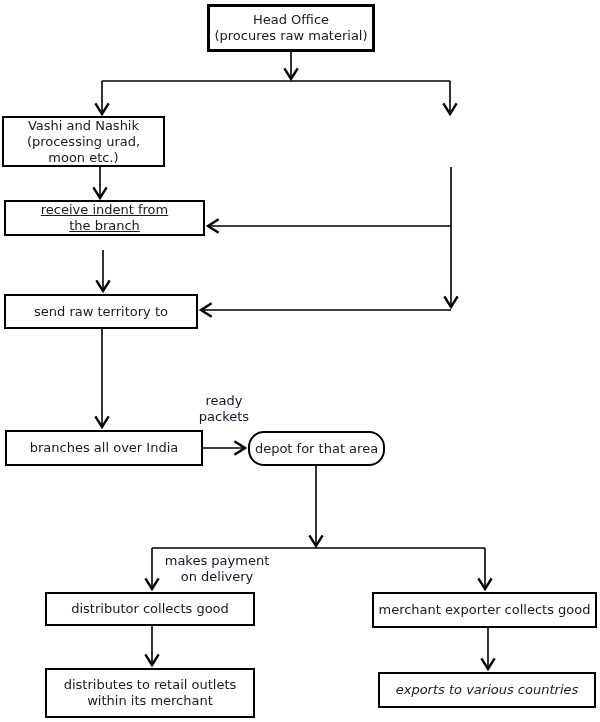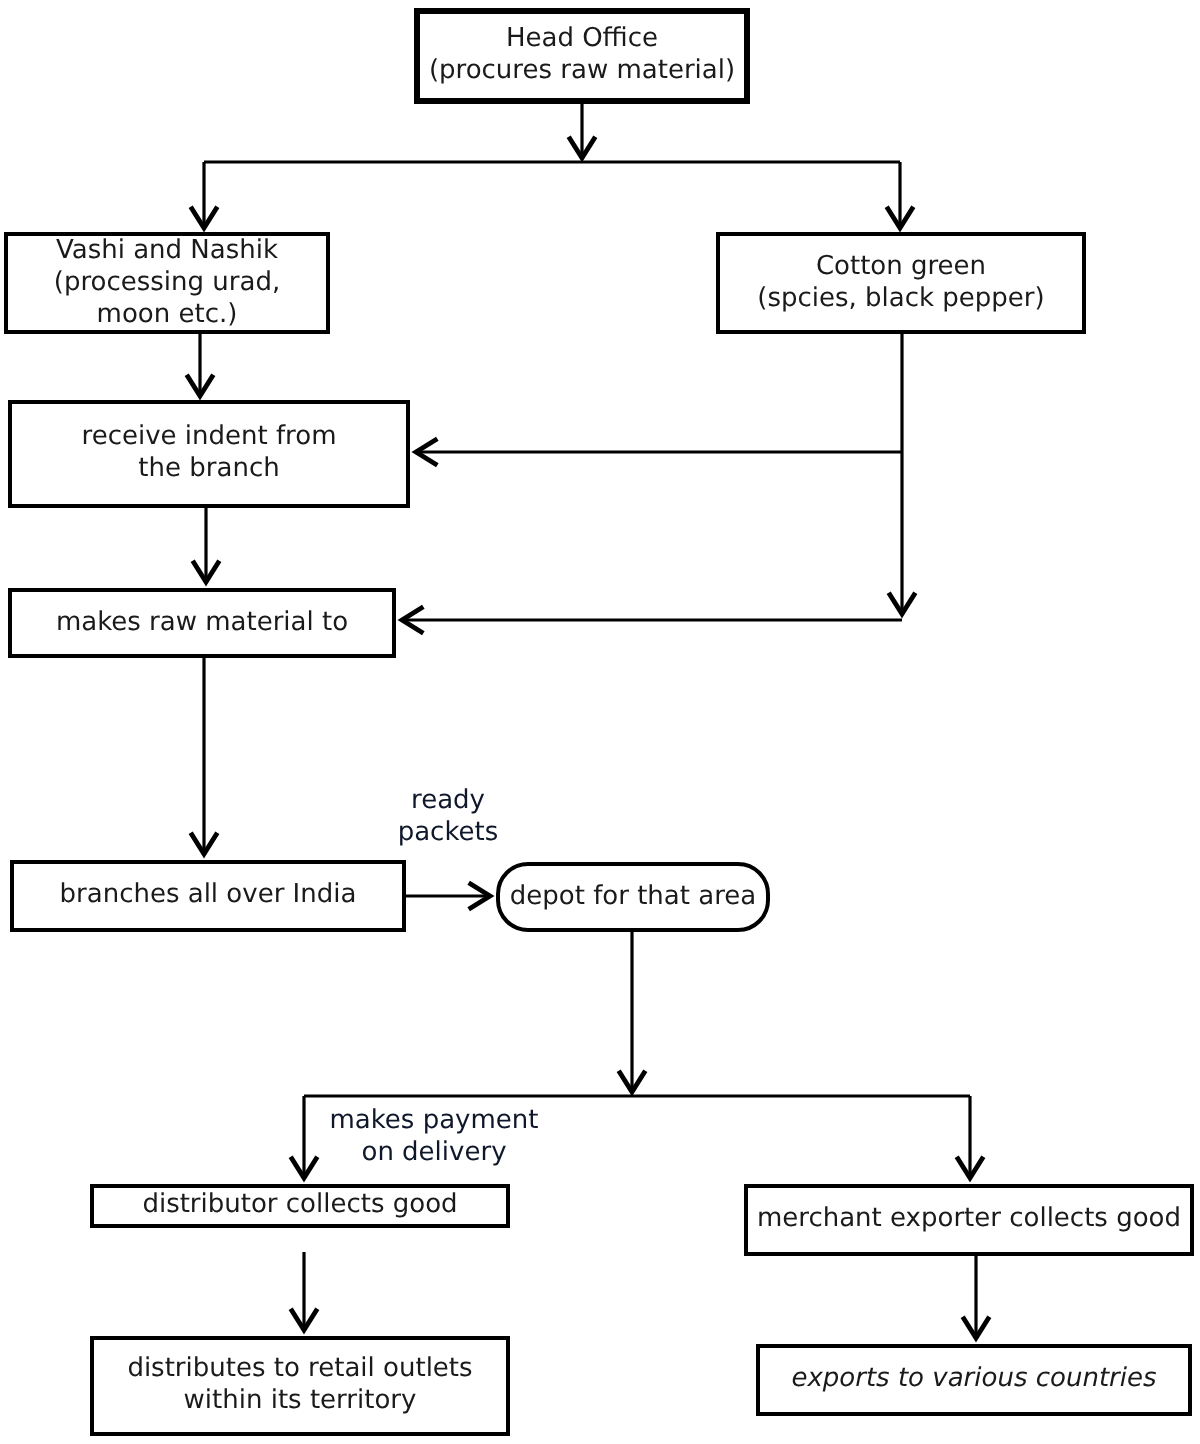--- a/index.html
+++ b/index.html
@@ -89,38 +89,36 @@
 
     <path d="M488,628 V669" stroke="#000000" stroke-width="1.6" fill="none" marker-end="url(#arrow)"></path>
   </svg>
 
   <div class="node thick" style="left:207px; top:4px; width:168px; height:48px;">Head Office
 (procures raw material)</div>
 
   <div class="node" style="left:2px; top:116px; width:163px; height:51px;">Vashi and Nashik
 (processing urad, moon etc.)</div>
 
-  <div class="node" style="left:358px; top:116px; width:185px; height:51px;">Cotton green
-(spcies, black pepper)</div>
 
-  <div class="node" style="left:4px; top:200px; width:201px; height:54px;">receive indent from
+  <div class="node" style="left:4px; top:200px; width:201px; height:36px;text-decoration:underline;">receive indent from
 the branch</div>
 
-  <div class="node" style="left:4px; top:294px; width:194px; height:35px;">makes raw material to</div>
+  <div class="node" style="left:4px; top:294px; width:194px; height:35px;">send raw territory to</div>
 
   <div class="node" style="left:5px; top:430px; width:198px; height:36px;">branches all over India</div>
 
   <div class="node" style="left:248px; top:431px; width:137px; height:35px;border-radius:16px;">depot for that area</div>
 
-  <div class="node" style="left:45px; top:592px; width:210px; height:22px;">distributor collects good</div>
+  <div class="node" style="left:45px; top:592px; width:210px; height:34px;">distributor collects good</div>
 
   <div class="node" style="left:372px; top:592px; width:225px; height:36px;text-align:center;">merchant exporter collects good</div>
 
   <div class="node" style="left:45px; top:668px; width:210px; height:50px;">distributes to retail outlets
-within its territory</div>
+within its merchant</div>
 
   <div class="node" style="left:378px; top:672px; width:218px; height:36px;font-style:italic;">exports to various countries</div>
 
   <div class="edge-label" style="left:188px; top:393px; width:72px;">ready
 packets</div>
 
   <div class="edge-label" style="left:158px; top:553px; width:118px;">makes payment
 on delivery</div>
 
 </div>

